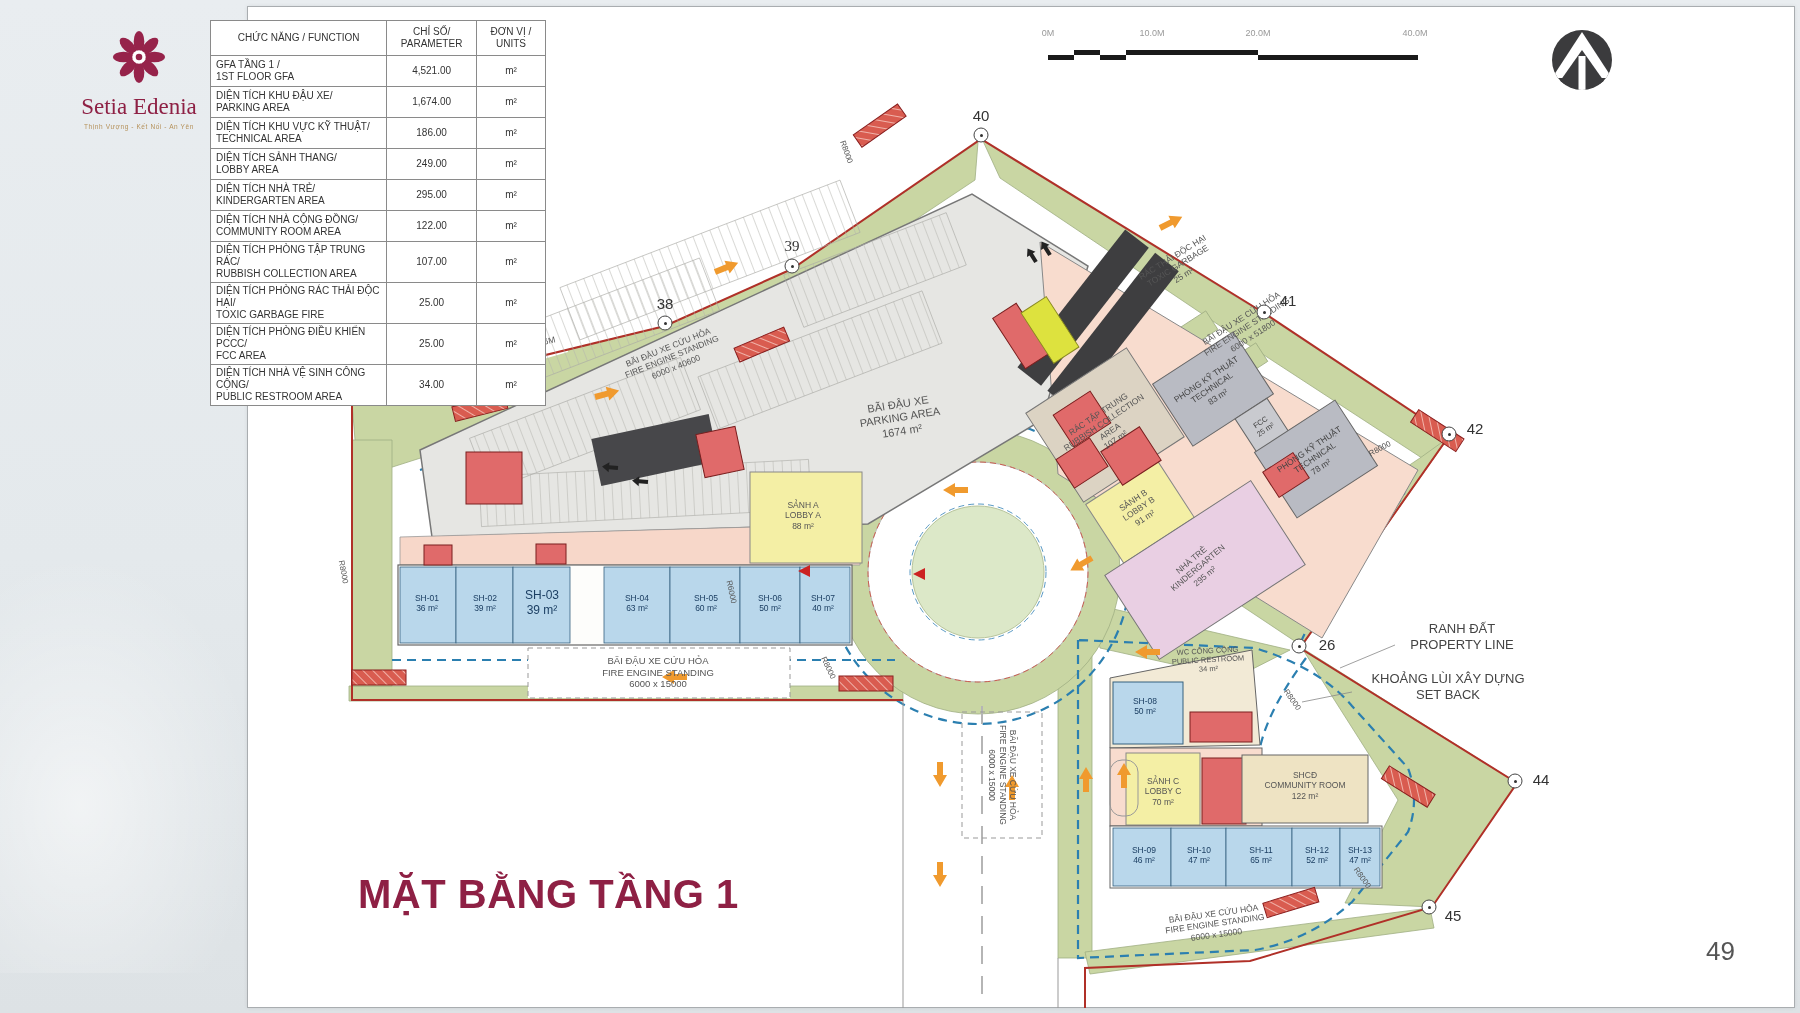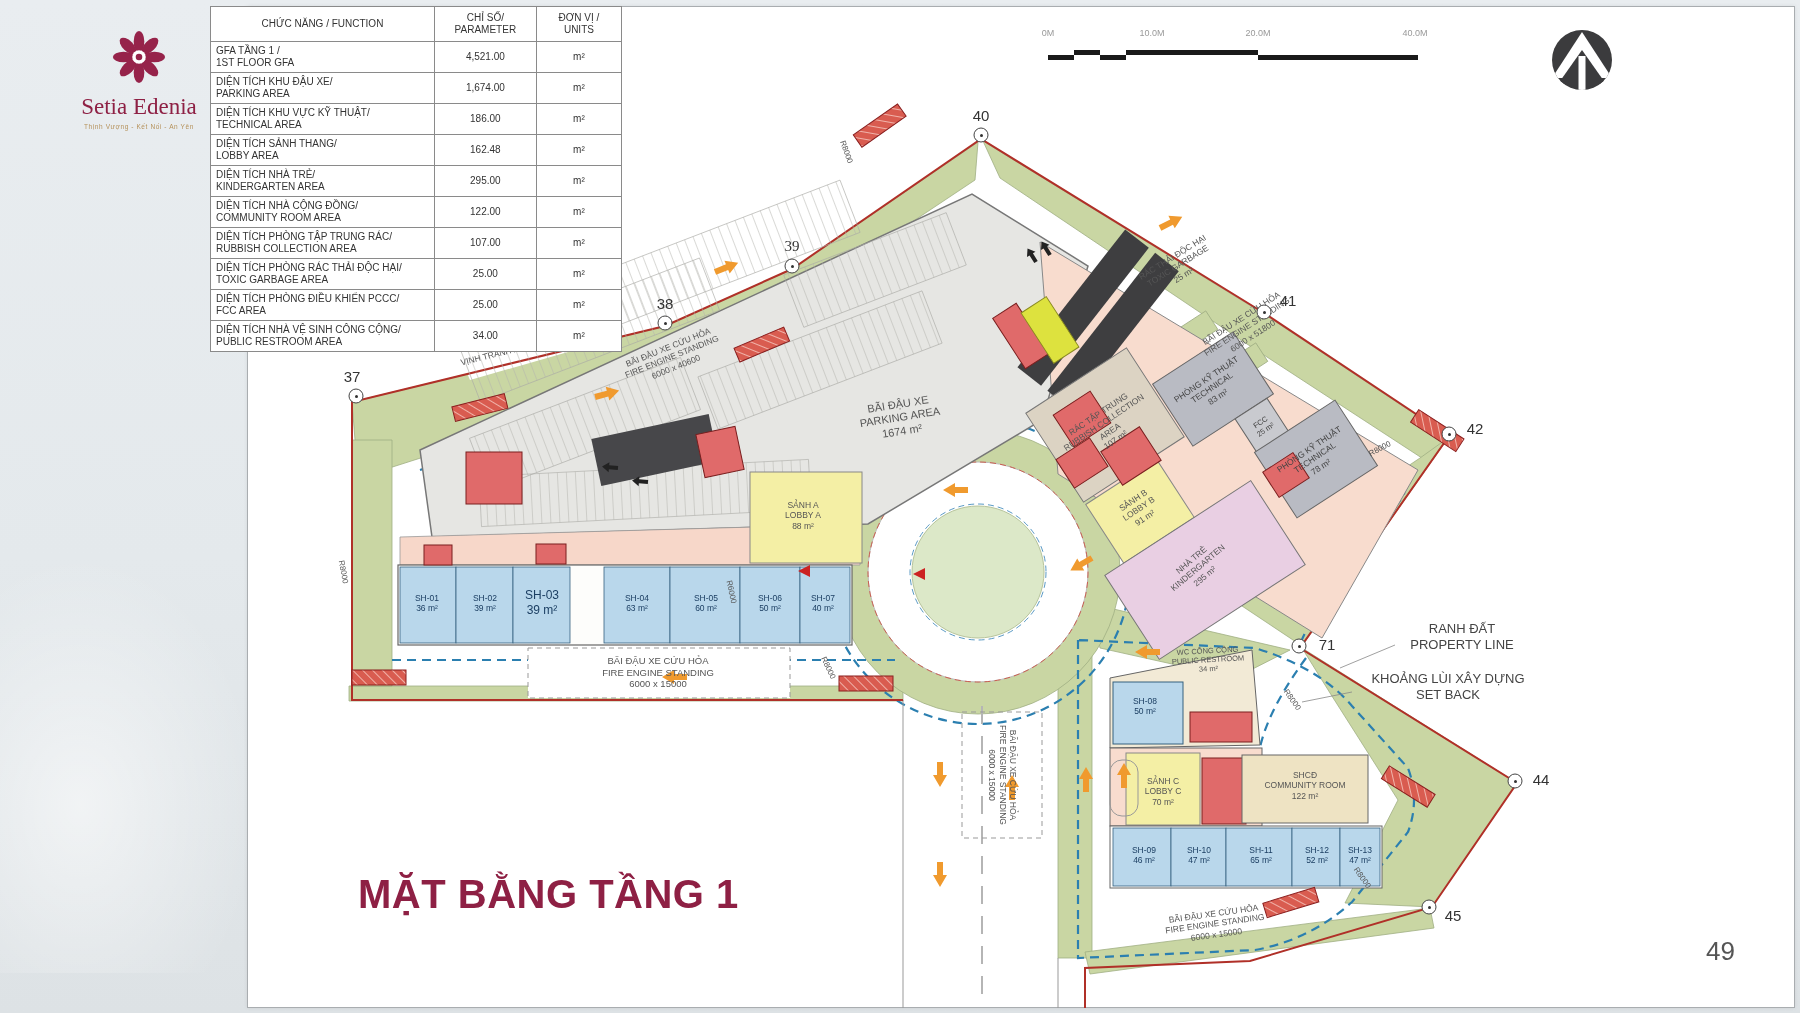--- a/index.html
+++ b/index.html
@@ -8,21 +8,21 @@
         font-family:"Liberation Sans",sans-serif;}
   #bg-blob{position:absolute;left:-40px;bottom:40px;width:300px;height:420px;
         background:radial-gradient(ellipse at 40% 60%, rgba(255,255,255,.55), rgba(255,255,255,0) 70%);}
   #panel{position:absolute;left:247px;top:6px;width:1546px;height:1000px;background:#fff;
         border:1px solid #a9adb0;box-shadow:0 0 4px rgba(0,0,0,.08);}
   
   #logo{position:absolute;left:58px;top:28px;width:162px;text-align:center;}
   #logo .lname{font-family:"Liberation Serif",serif;font-size:23px;color:#8e2044;margin-top:4px;}
   #logo .ltag{font-size:6.5px;letter-spacing:.6px;color:#b5915a;margin-top:3px;white-space:nowrap;}
   
-  #area-table{position:absolute;left:210px;top:6px;width:412px;border-collapse:collapse;
+  #area-table{position:absolute;left:210px;top:20px;width:336px;border-collapse:collapse;
         background:#fff;font-size:10px;color:#333;z-index:6;}
   #area-table th,#area-table td{border:1px solid #8a8a8a;padding:2px 5px;line-height:1.2;white-space:pre-line;}
   #area-table th{font-weight:normal;text-align:center;height:30px;}
   #area-table td.c-f{width:202px;text-align:left;height:26px;}
   #area-table td.c-p{width:86px;text-align:center;}
   #area-table td.c-u{width:70px;text-align:center;}
   
   #scale-bar{position:absolute;left:1040px;top:28px;width:395px;height:40px;z-index:5;}
   .scale-label{position:absolute;top:0;transform:translateX(-50%);font-size:9px;color:#999;}
   
@@ -91,21 +91,21 @@
         </tr>
         <tr>
           <td class="c-f">DIỆN TÍCH KHU VỰC KỸ THUẬT/
 TECHNICAL AREA</td>
           <td class="c-p">186.00</td>
           <td class="c-u">m²</td>
         </tr>
         <tr>
           <td class="c-f">DIỆN TÍCH SẢNH THANG/
 LOBBY AREA</td>
-          <td class="c-p">162.48</td>
+          <td class="c-p">249.00</td>
           <td class="c-u">m²</td>
         </tr>
         <tr>
           <td class="c-f">DIỆN TÍCH NHÀ TRẺ/
 KINDERGARTEN AREA</td>
           <td class="c-p">295.00</td>
           <td class="c-u">m²</td>
         </tr>
         <tr>
           <td class="c-f">DIỆN TÍCH NHÀ CỘNG ĐỒNG/
@@ -114,21 +114,21 @@
           <td class="c-u">m²</td>
         </tr>
         <tr>
           <td class="c-f">DIỆN TÍCH PHÒNG TẬP TRUNG RÁC/
 RUBBISH COLLECTION AREA</td>
           <td class="c-p">107.00</td>
           <td class="c-u">m²</td>
         </tr>
         <tr>
           <td class="c-f">DIỆN TÍCH PHÒNG RÁC THẢI ĐỘC HẠI/
-TOXIC GARBAGE AREA</td>
+TOXIC GARBAGE FIRE</td>
           <td class="c-p">25.00</td>
           <td class="c-u">m²</td>
         </tr>
         <tr>
           <td class="c-f">DIỆN TÍCH PHÒNG ĐIỀU KHIỂN PCCC/
 FCC AREA</td>
           <td class="c-p">25.00</td>
           <td class="c-u">m²</td>
         </tr>
         <tr>
@@ -437,21 +437,21 @@
       <div class="marker-num" style="left: 665px; top: 303px;">38</div>
       <div class="marker" style="left: 792px; top: 266px;"></div>
       <div class="marker-num" style="left: 792px; top: 246px; font-family: Liberation Serif, serif;">39</div>
       <div class="marker" style="left: 981px; top: 135px;"></div>
       <div class="marker-num" style="left: 981px; top: 115px;">40</div>
       <div class="marker" style="left: 1264px; top: 312px;"></div>
       <div class="marker-num" style="left: 1288px; top: 300px;">41</div>
       <div class="marker" style="left: 1449px; top: 434px;"></div>
       <div class="marker-num" style="left: 1475px; top: 428px;">42</div>
       <div class="marker" style="left: 1299px; top: 646px;"></div>
-      <div class="marker-num" style="left: 1327px; top: 644px;">71</div>
+      <div class="marker-num" style="left: 1327px; top: 644px;">26</div>
       <div class="marker" style="left: 1515px; top: 781px;"></div>
       <div class="marker-num" style="left: 1541px; top: 779px;">44</div>
       <div class="marker" style="left: 1429px; top: 907px;"></div>
       <div class="marker-num" style="left: 1453px; top: 915px;">45</div>
     </div>
 
   <div id="page-title">MẶT BẰNG TẦNG 1</div>
   <div id="page-number">49</div>
 </div>
 

